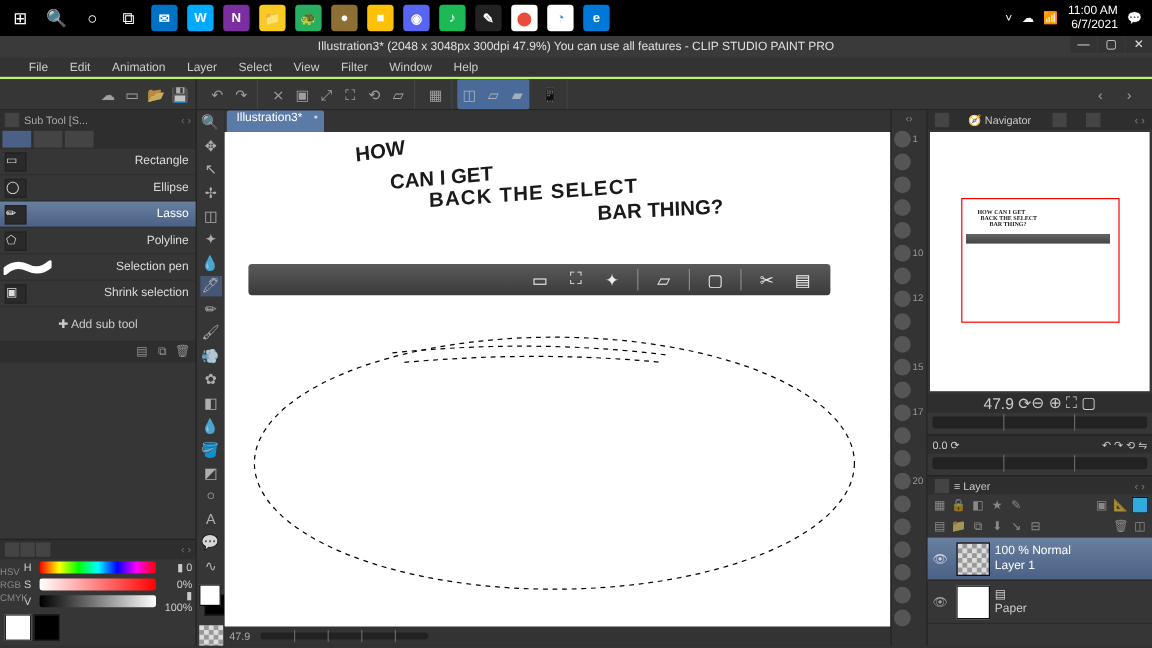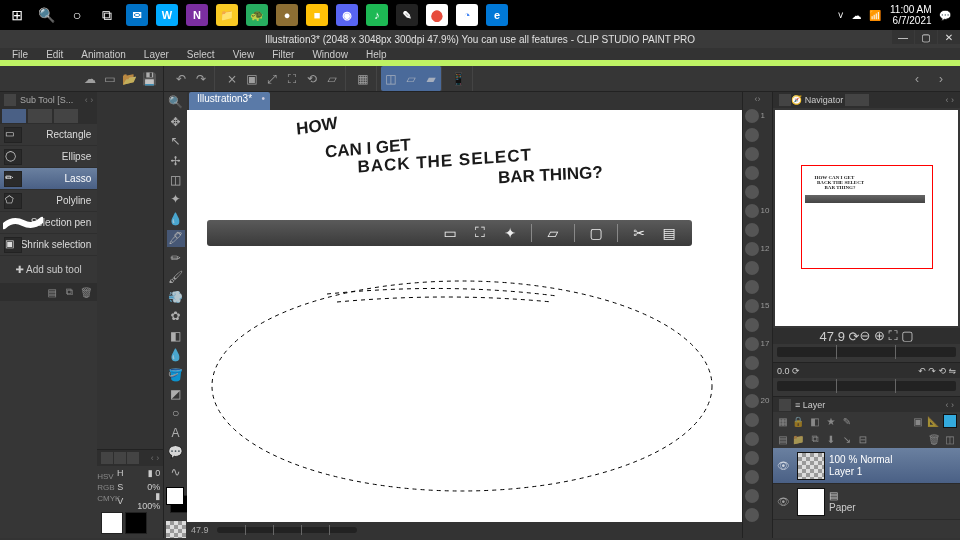--- a/index.html
+++ b/index.html
@@ -12,21 +12,21 @@
 .tb-app-box { width: 22px; height: 22px; border-radius: 3px; display: flex; align-items: center; justify-content: center; font-size: 11px; font-weight: bold; color: #fff; }
 .tb-right { margin-left: auto; display: flex; align-items: center; gap: 8px; color: #fff; font-size: 10px; padding-right: 6px; }
 .tb-clock { text-align: right; line-height: 11px; }
 
 
 .titlebar { height: 18px; background: #3a3a3a; display: flex; align-items: center; justify-content: center; position: relative; font-size: 10px; color: #e0e0e0; }
 .titlebar .wctrl { position: absolute; right: 0; top: 0; display: flex; }
 .wctrl span { width: 22px; height: 14px; display: flex; align-items: center; justify-content: center; font-size: 10px; background: #333; margin-left: 1px; }
 
 
-.menubar { height: 18px; background: #333; display: flex; align-items: center; gap: 2px; padding-left: 4px; font-size: 10px; border-bottom: 6px solid #bef264; }
+.menubar { height: 18px; background: #333; display: flex; align-items: center; gap: 2px; padding-left: 16px; font-size: 10px; border-bottom: 2px solid #bef264; }
 .menubar span { padding: 2px 8px; }
 
 
 .icontb { height: 26px; background: #363636; display: flex; align-items: center; padding: 0 4px; gap: 4px; border-bottom: 1px solid #222; }
 .icontb .grp { display: flex; gap: 2px; padding: 0 4px; border-right: 1px solid #444; height: 100%; align-items: center; }
 .icontb .ico { width: 18px; height: 18px; display: flex; align-items: center; justify-content: center; opacity: .7; font-size: 12px; }
 .icontb .left-pad { width: 160px; border-right: 1px solid #222; height: 100%; display: flex; align-items: center; justify-content: flex-end; gap: 2px; padding-right: 4px; }
 .icontb .right-pad { margin-left: auto; display: flex; gap: 6px; align-items: center; padding-right: 6px; }
 .icontb .sel-mode { background: #4a6a9a; border-radius: 2px; padding: 0 1px; }
 
@@ -86,21 +86,21 @@
 .zoom-bar .tick { position: absolute; top: -2px; width: 1px; height: 10px; background: #666; }
 
 
 .timecol { width: 30px; background: #333; border-left: 1px solid #222; display: flex; flex-direction: column; align-items: center; padding-top: 2px; gap: 0; }
 .timecol .tchdr { font-size: 9px; opacity: .5; padding-bottom: 2px; }
 .timecol .tick { width: 30px; height: 19px; display: flex; align-items: center; font-size: 8px; color: #999; position: relative; }
 .timecol .tick .dot { width: 14px; height: 14px; border-radius: 50%; background: #555; margin-left: 2px; margin-right: 2px; }
 
 
 .rightcol { width: 190px; background: #363636; border-left: 1px solid #222; display: flex; flex-direction: column; }
-.nav-hdr { height: 16px; background: #2e2e2e; font-size: 9px; padding: 2px 6px; display: flex; align-items: center; gap: 0; }
+.nav-hdr { height: 16px; background: #2e2e2e; font-size: 9px; padding: 2px 6px; display: flex; align-items: center; gap: 16px; }
 .nav-box { height: 216px; background: #fff; margin: 2px; position: relative; display: flex; align-items: center; justify-content: center; }
 .nav-thumb { width: 144px; height: 190px; background: #fff; position: relative; }
 .nav-view { position: absolute; border: 1px solid red; top: 42px; left: 6px; width: 132px; height: 104px; }
 .nav-thumb .scribble { position: absolute; top: 52px; left: 20px; font-size: 5px; font-family: cursive; color: #222; line-height: 5px; font-weight: bold; }
 .nav-thumb .minibar { position: absolute; top: 72px; left: 10px; width: 120px; height: 8px; background: linear-gradient(#666,#444); }
 .nav-status { height: 16px; background: #2e2e2e; font-size: 13px; display: flex; align-items: center; padding: 0 4px; justify-content: center; }
 .nav-status2 { height: 16px; background: #2e2e2e; font-size: 9px; display: flex; align-items: center; padding: 0 4px; justify-content: space-between; border-top: 1px solid #222; }
 .mini-rule { height: 18px; background: #363636; padding: 3px 4px; }
 .mini-rule .track { height: 10px; background: #222; border-radius: 2px; position: relative; }
 .mini-rule .track::before, .mini-rule .track::after { content:''; position:absolute; top:-2px; width:1px; height:14px; background:#666; }
@@ -238,21 +238,21 @@
   </div>
   <div class="right-pad">
     <div class="ico">‹</div>
     <div class="ico">›</div>
   </div>
 </div>
 
 <div class="mainrow">
 
   <div class="leftcol">
-    <div style="flex:1;display:flex;">
+    <div style="flex:1;display:flex;flex-direction:column">
       <div class="subtool-panel">
         <div class="panel-hdr">
           <span class="prop-ico"></span>
           <span>Sub Tool [S...</span>
           <span style="margin-left:auto;opacity:.5">‹ ›</span>
         </div>
         <div class="panel-hdr" style="gap:2px;padding:2px">
           <div style="width:24px;height:14px;background:#4a6085"></div>
           <div style="width:24px;height:14px;background:#444"></div>
           <div style="width:24px;height:14px;background:#444"></div>

